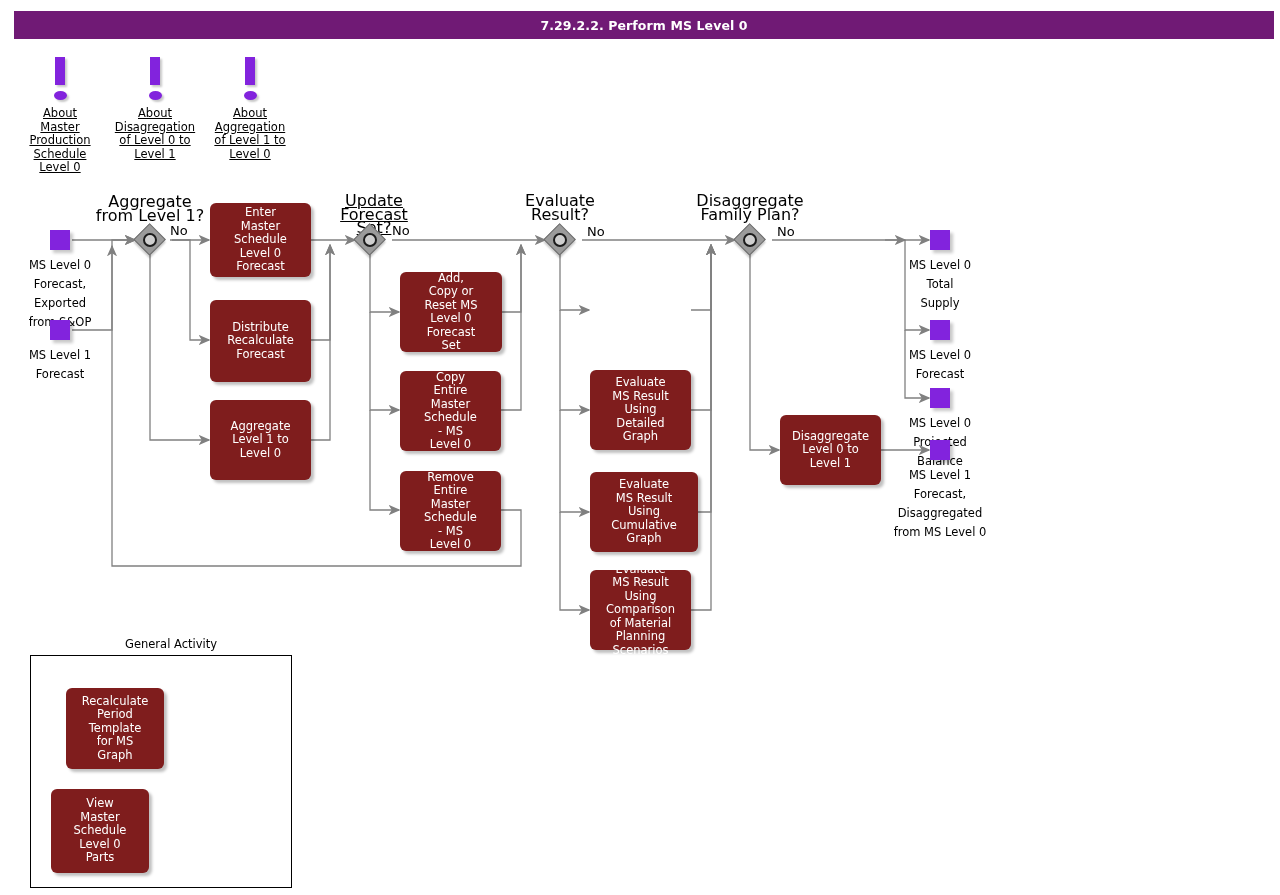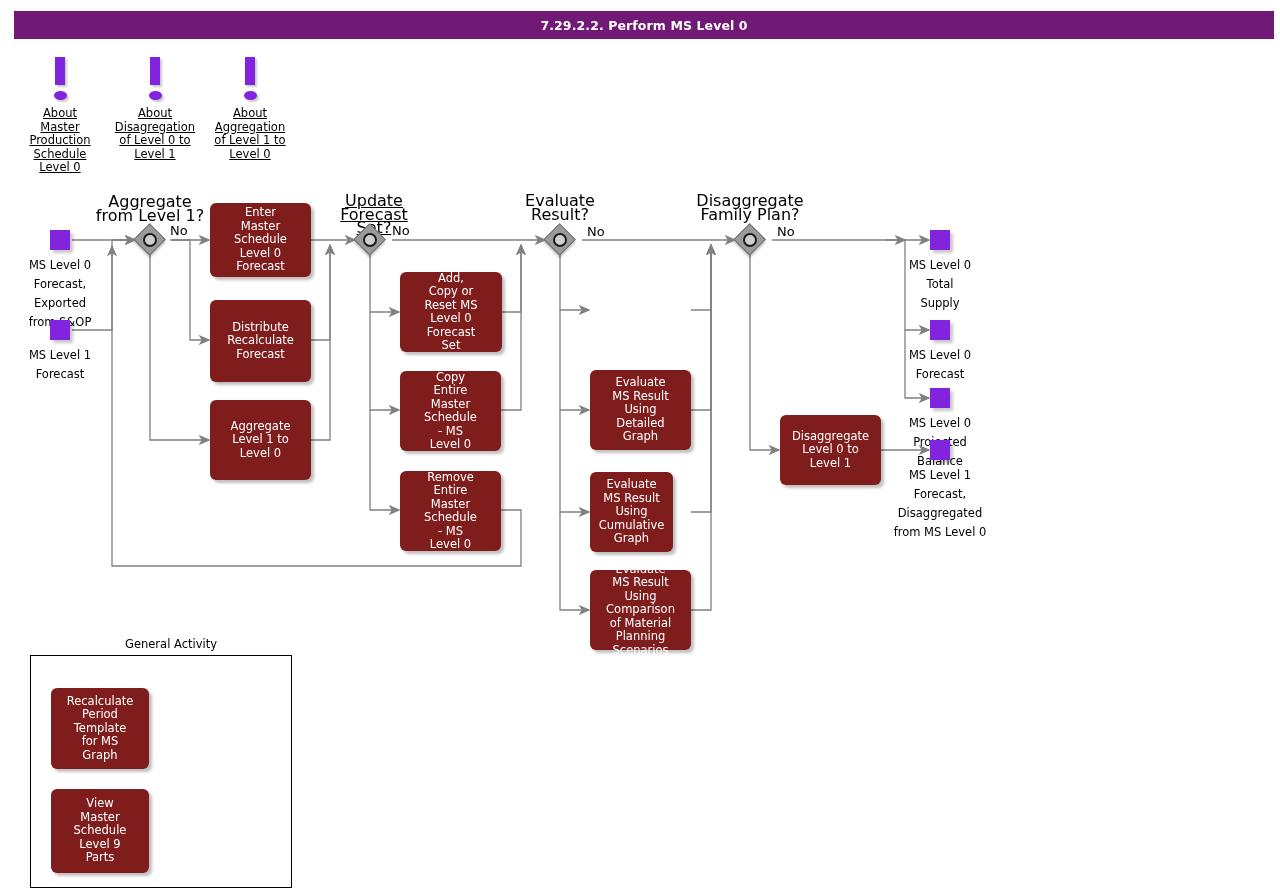--- a/index.html
+++ b/index.html
@@ -189,21 +189,21 @@
 
   <div class="act" style="left:210px;top:203px;width:101px;height:74px;">Enter Master Schedule Level 0 Forecast</div>
   <div class="act" style="left:210px;top:300px;width:101px;height:82px;">Distribute Recalculate Forecast</div>
   <div class="act" style="left:210px;top:400px;width:101px;height:80px;">Aggregate Level 1 to Level 0</div>
 
   <div class="act" style="left:400px;top:272px;width:102px;height:80px;">Add, Copy or Reset MS Level 0 Forecast Set</div>
   <div class="act" style="left:400px;top:371px;width:101px;height:80px;">Copy Entire Master Schedule - MS Level 0</div>
   <div class="act" style="left:400px;top:471px;width:101px;height:80px;">Remove Entire Master Schedule - MS Level 0</div>
 
   <div class="act" style="left:590px;top:370px;width:101px;height:80px;">Evaluate MS Result Using Detailed Graph</div>
-  <div class="act" style="left:590px;top:472px;width:83px;height:80px;">Evaluate MS Result Using Cumulative Graph</div>
+  <div class="act" style="left:590px;top:472px;width:108px;height:80px;">Evaluate MS Result Using Cumulative Graph</div>
   <div class="act" style="left:590px;top:570px;width:101px;height:80px;">Evaluate MS Result Using Comparison of Material Planning Scenarios</div>
 
   <div class="act" style="left:780px;top:415px;width:101px;height:70px;">Disaggregate Level 0 to Level 1</div>
 
   <div class="term" style="left:930px;top:230px;">
     <div class="sq"></div>
     <div class="cap" style="left:-45px;width:110px;">MS Level 0
 Total
 Supply</div>
   </div>
@@ -221,16 +221,16 @@
   <div class="term" style="left:930px;top:440px;">
     <div class="sq"></div>
     <div class="cap" style="left:-50px;width:120px;">MS Level 1
 Forecast,
 Disaggregated
 from MS Level 0</div>
   </div>
 
   <div class="grplabel" style="left:111px;top:637px;width:120px;">General Activity</div>
   <div class="grp" style="left:30px;top:655px;width:260px;height:231px;"></div>
-  <div class="act" style="left:51px;top:688px;width:98px;height:81px;">Recalculate Period Template for MS Graph</div>
-  <div class="act" style="left:51px;top:789px;width:98px;height:84px;">View Master Schedule Level 9 Parts</div>
+  <div class="act" style="left:66px;top:688px;width:98px;height:81px;">Recalculate Period Template for MS Graph</div>
+  <div class="act" style="left:51px;top:789px;width:98px;height:84px;">View Master Schedule Level 0 Parts</div>
 
 </div>
 
 </body></html>

